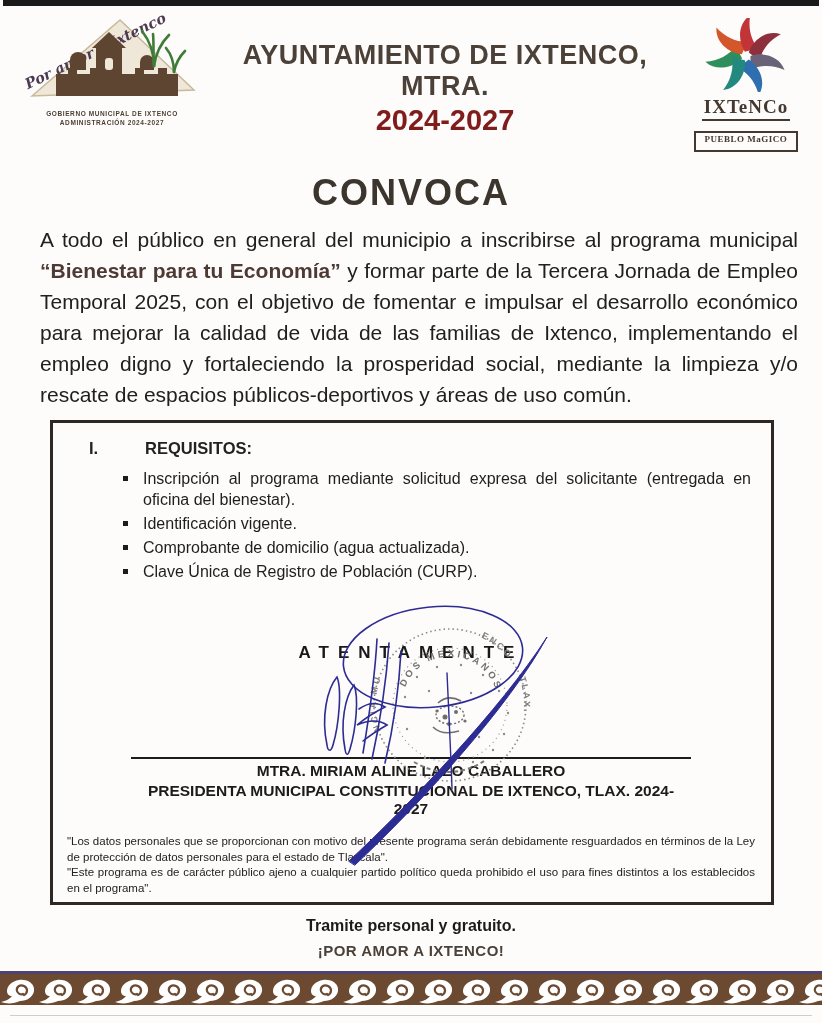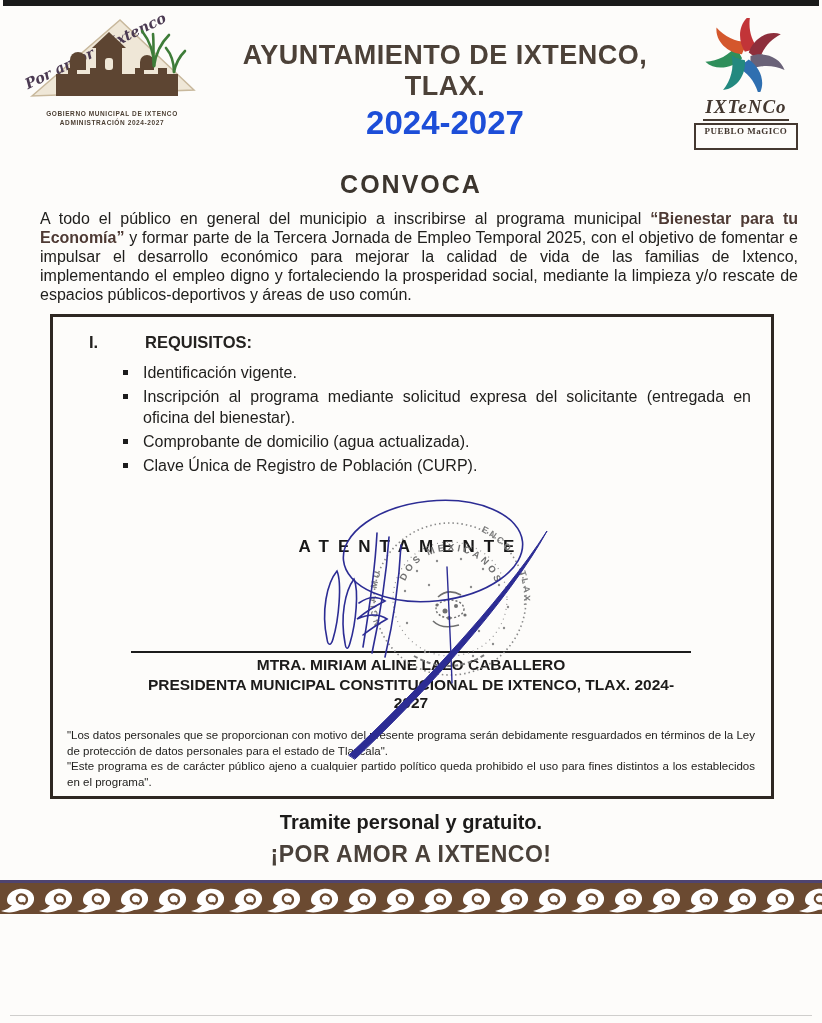--- a/index.html
+++ b/index.html
@@ -11,28 +11,28 @@
   }
   .scan-top { height:6px; background:#1a1a1a; margin:0 3px; }
   .scan-edge { position:absolute; left:10px; right:10px; bottom:7px; height:1px; background:#cfcecc; }
 
   
   .header { display:flex; align-items:flex-start; padding:8px 14px 0 18px; }
   .logo-left { width:188px; text-align:center; }
   .logo-left .caption { font-size:6.5px; font-weight:bold; letter-spacing:.6px; color:#4c3f33; line-height:1.35; }
   .head-center { flex:1; text-align:center; padding-top:26px; }
   .head-center .t1 { font-size:27px; font-weight:bold; color:#4c4138; letter-spacing:.5px; }
-  .head-center .t2 { font-size:33px; font-weight:bold; color:#1d4ed8; margin-top:2px; }
+  .head-center .t2 { font-size:29px; font-weight:bold; color:#7f1d1d; margin-top:2px; }
   .logo-right { width:124px; text-align:center; padding-top:4px; }
-  .logo-right .brand { font-family:"Liberation Serif", serif; font-weight:bold; font-size:19px; letter-spacing:1px; color:#443830; border-bottom:2px solid #443830; display:inline-block; padding:0 2px 1px;font-style:italic; }
-  .logo-right .sub { margin:2px auto 0; width:104px; border:2px solid #443830; font-size:9px; font-weight:bold; letter-spacing:.5px; color:#443830; padding:1px 0 12px; font-family:"Liberation Serif", serif; }
+  .logo-right .brand { font-family:"Liberation Serif", serif; font-weight:bold; font-size:19px; letter-spacing:1px; color:#443830; border-bottom:2px solid #443830; display:inline-block; padding:0 2px 1px; }
+  .logo-right .sub { margin:10px auto 0; width:104px; border:2px solid #443830; font-size:9px; font-weight:bold; letter-spacing:.5px; color:#443830; padding:1px 0 6px; font-family:"Liberation Serif", serif; }
 
   
-  .doc-title { text-align:center; margin-top:20px; font-size:25px; font-weight:bold; letter-spacing:2px; color:#3c352e; }
-  .intro { margin:10px 24px 0 40px; font-size:16px; line-height:19px; text-align:justify; color:#21201e; }
+  .doc-title { text-align:center; margin-top:20px; font-size:36px; font-weight:bold; letter-spacing:2px; color:#3c352e; }
+  .intro { margin:10px 24px 0 40px; font-size:21px; line-height:31px; text-align:justify; color:#21201e; }
   .intro .hl { font-weight:bold; color:#4e3a34; }
 
   .main-box { margin:10px 48px 0 50px; border:3px solid #2e2722; padding:10px 16px 6px 14px; }
   .sec-head { display:flex; margin:6px 0 10px 22px; font-size:16.5px; font-weight:bold; color:#242220; }
   .sec-head .numeral { width:56px; }
   .item { display:flex; margin:0 4px 3px 56px; font-size:16px; line-height:21px; }
   .item .sq { flex:none; width:5px; height:5px; background:#1c1c1c; margin:8px 15px 0 0; }
   .item .itxt { flex:1; text-align:justify; }
   .sec-gap { height:12px; }
 
@@ -40,22 +40,22 @@
   .signature-area { position:relative; height:152px; margin-top:8px; }
   .closing-text { text-align:center; padding-top:38px; font-size:17px; font-weight:bold; letter-spacing:9px; color:#181818; }
   .sig-svg { position:absolute; left:50%; top:-28px; margin-left:18px; transform:translateX(-50%); width:440px; height:300px; overflow:visible; pointer-events:none; }
   .sign-block { width:560px; margin:0 auto; border-top:2px solid #1c1c1c; padding-top:3px; text-align:center; }
   .sign-name { font-size:15.5px; font-weight:bold; color:#1c1b1a; }
   .sign-title { font-size:15.5px; font-weight:bold; color:#1c1b1a; margin-top:2px; }
 
   .footnotes { margin-top:16px; font-size:11.5px; line-height:1.35; text-align:justify; color:#232220; }
   .footnotes p { margin:0; }
 
-  .notice { text-align:center; margin-top:12px; font-size:20px; font-weight:bold; color:#1c1b1a; }
-  .slogan { text-align:center; margin-top:7px; font-size:23px; font-weight:bold; letter-spacing:.5px; color:#4a413a; }
+  .notice { text-align:center; margin-top:12px; font-size:16px; font-weight:bold; color:#1c1b1a; }
+  .slogan { text-align:center; margin-top:7px; font-size:15px; font-weight:bold; letter-spacing:.5px; color:#4a413a; }
 
   .band { margin-top:12px; height:34px; background:#6b4a31; border-top:3px solid #4f4470; display:flex; align-items:center; overflow:hidden; }
   .band svg { flex:none; }
 </style>
 </head>
 <body>
 
 <div class="page">
   <div class="scan-top"></div>
 
@@ -78,21 +78,21 @@
           <path d="M132,52 C131,42 132,30 131,20"></path>
           <path d="M152,58 C152,48 149,40 144,34"></path>
           <path d="M152,58 C154,48 158,42 163,37"></path>
         </g>
       </svg>
       <div class="caption">GOBIERNO MUNICIPAL DE IXTENCO</div>
       <div class="caption">ADMINISTRACIÓN 2024-2027</div>
     </div>
 
     <div class="head-center">
-      <div class="t1">AYUNTAMIENTO DE IXTENCO, TLAX.</div>
+      <div class="t1">AYUNTAMIENTO DE IXTENCO, MTRA.</div>
       <div class="t2">2024-2027</div>
     </div>
 
     <div class="logo-right">
       <svg width="100" height="74" viewBox="0 0 100 74">
         <g transform="translate(50,38)">
           <g fill="#2f8f5b" transform="rotate(0)">
               <path d="M2,-4 C4,-18 16,-30 30,-28 C20,-20 14,-9 14,4 C10,0 6,-2 2,-4 Z" transform="rotate(215)"></path>
             </g>
           <g fill="#d4572c">
@@ -125,25 +125,25 @@
   <p class="intro"><span>A todo el público en general del municipio a inscribirse al programa municipal </span><span class="hl">“Bienestar para tu Economía”</span><span> y formar parte de la Tercera Jornada de Empleo Temporal 2025, con el objetivo de fomentar e impulsar el desarrollo económico para mejorar la calidad de vida de las familias de Ixtenco, implementando el empleo digno y fortaleciendo la prosperidad social, mediante la limpieza y/o rescate de espacios públicos-deportivos y áreas de uso común.</span></p>
 
   <div class="main-box">
 
     <div class="sec-head">
       <span class="numeral">I.</span>
       <span>REQUISITOS:</span>
     </div>
     <div class="item">
         <span class="sq"></span>
-        <span class="itxt">Identificación vigente.</span>
+        <span class="itxt">Inscripción al programa mediante solicitud expresa del solicitante (entregada en oficina del bienestar).</span>
       </div>
     <div class="item">
         <span class="sq"></span>
-        <span class="itxt">Inscripción al programa mediante solicitud expresa del solicitante (entregada en oficina del bienestar).</span>
+        <span class="itxt">Identificación vigente.</span>
       </div>
     <div class="item">
         <span class="sq"></span>
         <span class="itxt">Comprobante de domicilio (agua actualizada).</span>
       </div>
     <div class="item">
         <span class="sq"></span>
         <span class="itxt">Clave Única de Registro de Población (CURP).</span>
       </div>
 

